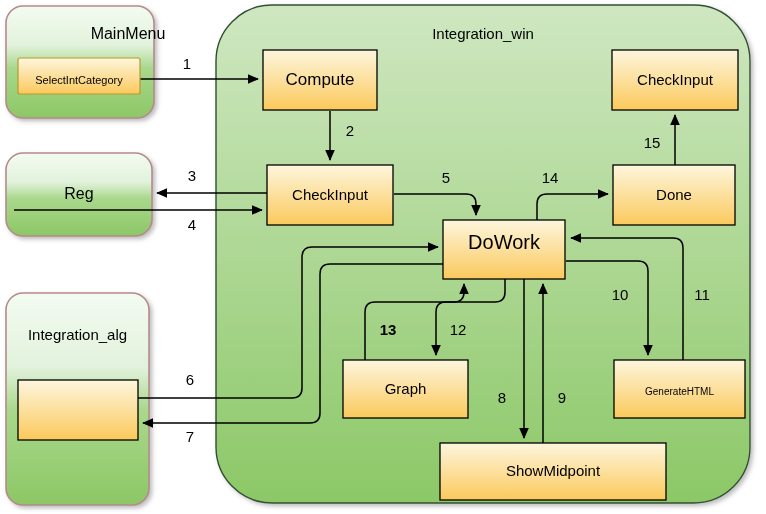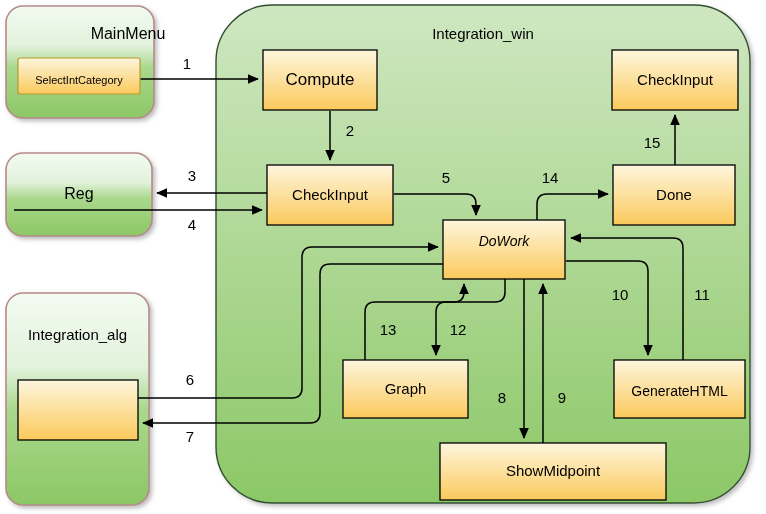--- a/index.html
+++ b/index.html
@@ -147,34 +147,34 @@
   <div class="container-title" style="left:216px; top:25px; width:534px; font-size:15px;">Integration_win</div>
   <div class="container-title" style="left:6px; top:25px; width:148px; font-size:16px;padding-left:48px;">MainMenu</div>
   <div class="container-title" style="left:6px; top:185px; width:146px; font-size:16px;">Reg</div>
   <div class="container-title" style="left:6px; top:326px; width:143px; font-size:15px;">Integration_alg</div>
 
   <div class="node-label" style="left:18px; top:58px; width:122px; height:44px; font-size:11px;">SelectIntCategory</div>
   <div class="node-label" style="left:263px; top:50px; width:114px; height:60px; font-size:17px;">Compute</div>
   <div class="node-label" style="left:612px; top:50px; width:126px; height:60px; font-size:15px;">CheckInput</div>
   <div class="node-label" style="left:267px; top:165px; width:126px; height:60px; font-size:15px;">CheckInput</div>
   <div class="node-label" style="left:613px; top:165px; width:122px; height:60px; font-size:15px;">Done</div>
-  <div class="node-label" style="left:443px; top:220px; width:122px; height:44px; font-size:14px;font-style:italic;">DoWork</div>
+  <div class="node-label" style="left:443px; top:220px; width:122px; height:44px; font-size:20px;">DoWork</div>
   <div class="node-label" style="left:343px; top:360px; width:125px; height:58px; font-size:15px;">Graph</div>
-  <div class="node-label" style="left:614px; top:360px; width:131px; height:63px; font-size:14px;">GenerateHTML</div>
+  <div class="node-label" style="left:614px; top:360px; width:131px; height:63px; font-size:10px;">GenerateHTML</div>
   <div class="node-label" style="left:440px; top:443px; width:226px; height:57px; font-size:15px;">ShowMidpoint</div>
 
   <div class="edge-label" style="left:175px; top:55px; width:24px;">1</div>
   <div class="edge-label" style="left:338px; top:122px; width:24px;">2</div>
   <div class="edge-label" style="left:180px; top:167px; width:24px;">3</div>
   <div class="edge-label" style="left:180px; top:216px; width:24px;">4</div>
   <div class="edge-label" style="left:434px; top:169px; width:24px;">5</div>
   <div class="edge-label" style="left:178px; top:371px; width:24px;">6</div>
   <div class="edge-label" style="left:178px; top:428px; width:24px;">7</div>
   <div class="edge-label" style="left:490px; top:389px; width:24px;">8</div>
   <div class="edge-label" style="left:550px; top:389px; width:24px;">9</div>
   <div class="edge-label" style="left:608px; top:286px; width:24px;">10</div>
   <div class="edge-label" style="left:690px; top:286px; width:24px;text-align:center;">11</div>
   <div class="edge-label" style="left:446px; top:321px; width:24px;">12</div>
-  <div class="edge-label" style="left:376px; top:321px; width:24px;">13</div>
+  <div class="edge-label" style="left:376px; top:321px; width:24px;font-weight:bold;">13</div>
   <div class="edge-label" style="left:538px; top:169px; width:24px;">14</div>
   <div class="edge-label" style="left:640px; top:134px; width:24px;">15</div>
 
 </div>
 
 </body></html>

